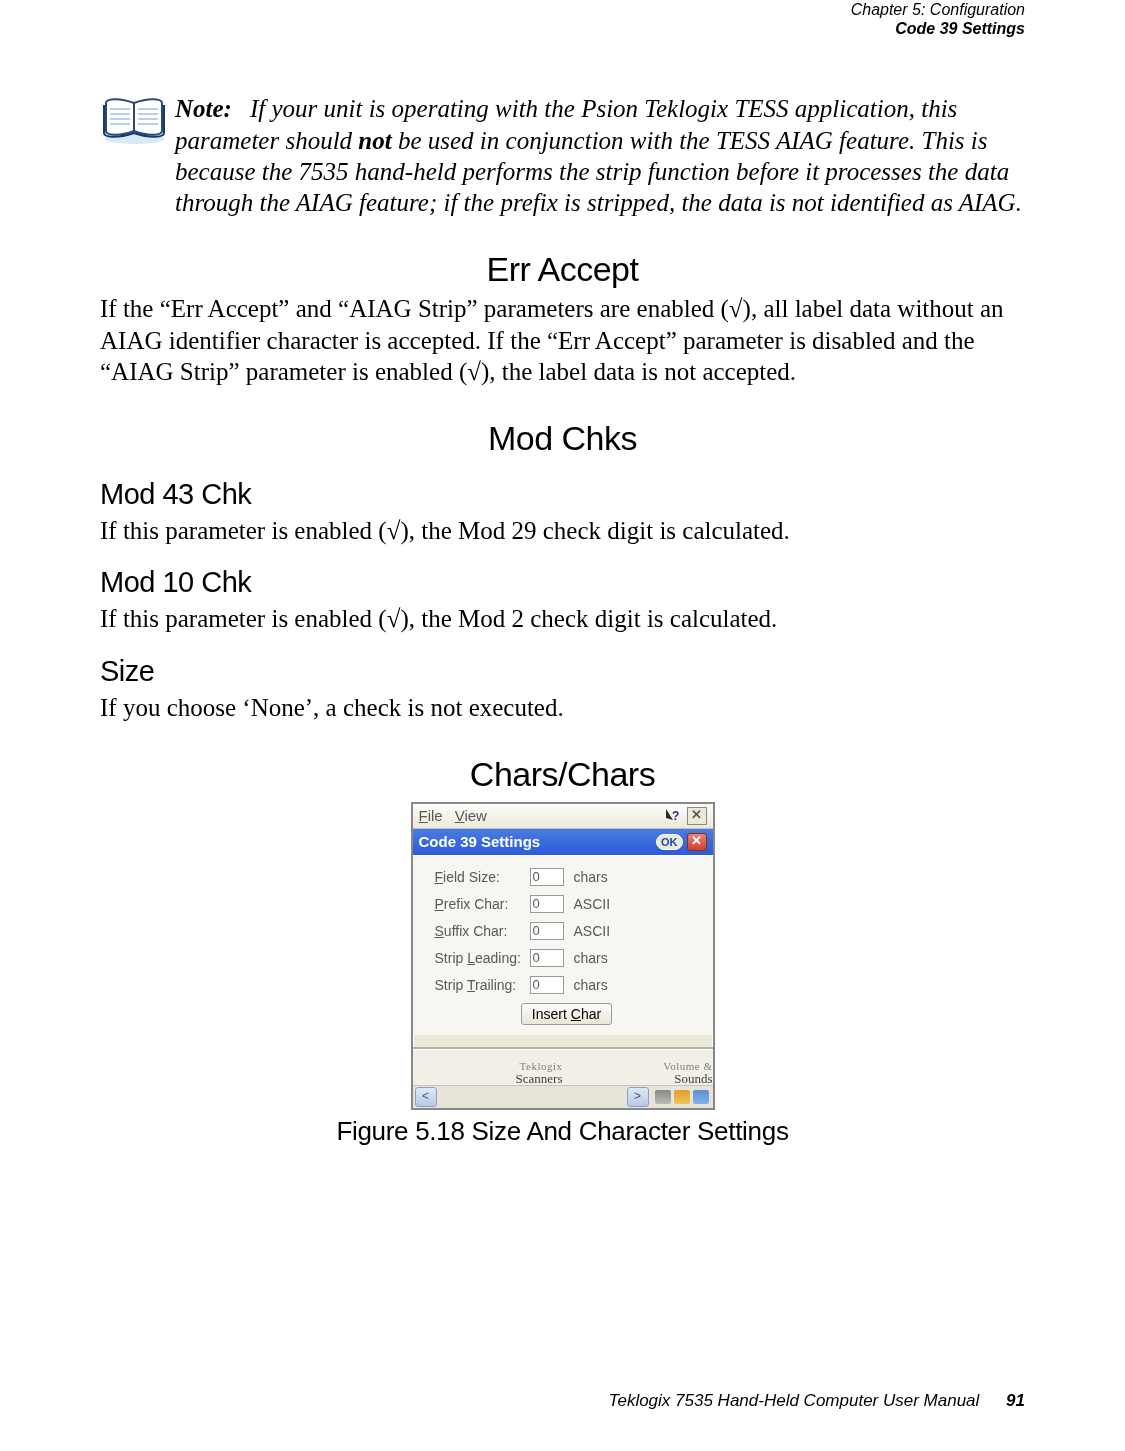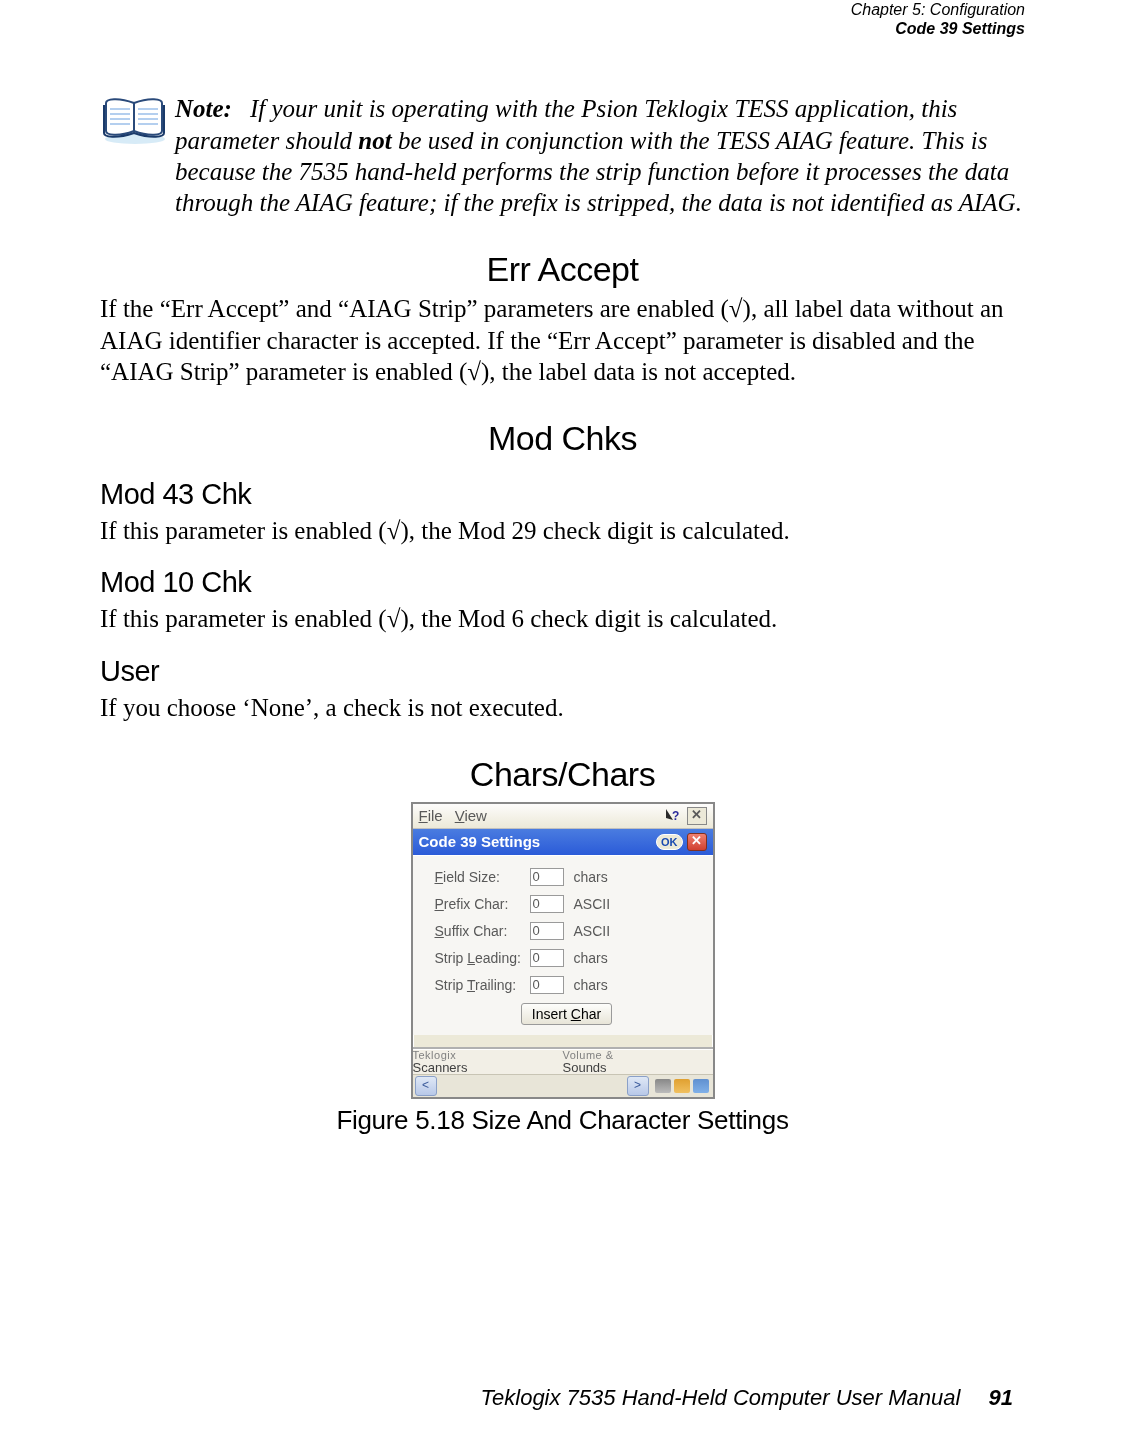--- a/index.html
+++ b/index.html
@@ -176,25 +176,26 @@
     font-family: Tahoma, Arial, sans-serif;
   }
   .divider { border-top: 2px solid #b0b0b0; margin-top: 12px; }
   .taskbar-row {
     display: flex;
     background: #f2efe6;
     border-top: 1px solid #fff;
   }
   .task-item {
     width: 50%;
-    text-align: left;
+    text-align: right;
     font-size: 13px;
-    padding-top: 0;
+    padding-top: 11px;
     line-height: 1.0;
     color: #404040;
+    font-family: Liberation Serif, serif;
   }
   .task-item .tiny { font-size: 11px; color: #808080; letter-spacing: 0.5px; }
   .scrollbar {
     display: flex;
     align-items: center;
     background: #e8e5d8;
     border-top: 1px solid #c8c4b4;
     height: 22px;
   }
   .sb-btn {
@@ -220,24 +221,24 @@
     font-family: "Arial Narrow", Arial, sans-serif;
     font-stretch: condensed;
     font-size: 26px;
     text-align: center;
     margin-top: 6px;
     letter-spacing: -0.3px;
   }
   .footer {
     position: absolute;
     bottom: 40px;
-    right: 112px;
+    right: 100px;
     font-family: Arial, Helvetica, sans-serif;
     font-style: italic;
-    font-size: 22px;
+    font-size: 17px;
   }
   .footer .pagenum {
     font-weight: bold;
     margin-left: 22px;
   }
   u.hotkey { text-decoration: underline; }
 </style>
 </head>
 <body>
 
@@ -266,23 +267,23 @@
 
   <div class="heading-main">Err Accept</div>
   <div class="body-text">If the “Err Accept” and “AIAG Strip” parameters are enabled (√), all label data without an AIAG identifier character is accepted. If the “Err Accept” parameter is disabled and the “AIAG Strip” parameter is enabled (√), the label data is not accepted.</div>
 
   <div class="heading-main">Mod Chks</div>
 
   <div class="heading-sub">Mod 43 Chk</div>
   <div class="body-text">If this parameter is enabled (√), the Mod 29 check digit is calculated.</div>
 
   <div class="heading-sub">Mod 10 Chk</div>
-  <div class="body-text">If this parameter is enabled (√), the Mod 6 check digit is calculated.</div>
-
-  <div class="heading-sub">User</div>
+  <div class="body-text">If this parameter is enabled (√), the Mod 2 check digit is calculated.</div>
+
+  <div class="heading-sub">Size</div>
   <div class="body-text">If you choose ‘None’, a check is not executed.</div>
 
   <div class="heading-main">Chars/Chars</div>
 
   <div class="figure-wrap">
     <div class="dialog">
       <div class="menubar">
         <span class="menu"><u class="hotkey">F</u><span id="mf">ile</span></span>
         <span class="menu"><u class="hotkey">V</u><span id="mv">iew</span></span>
         <span class="spacer"></span>

